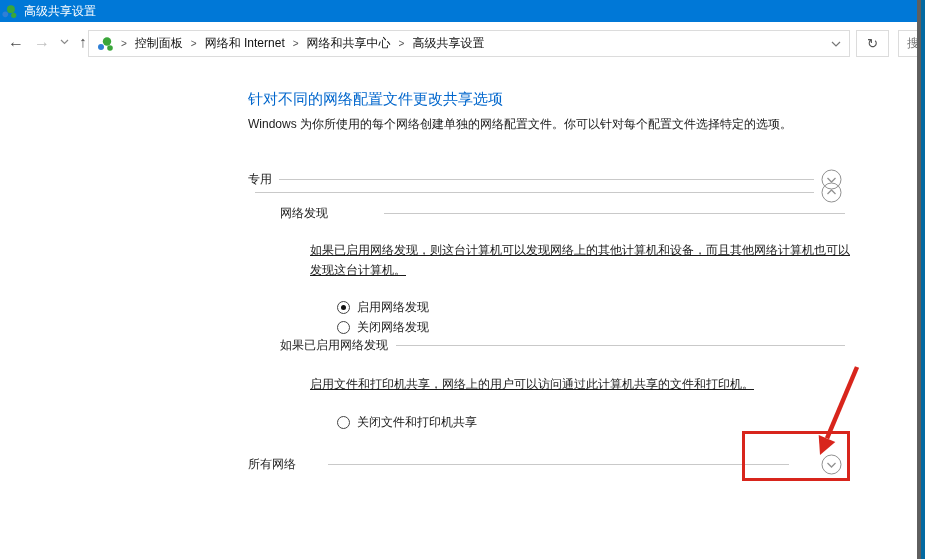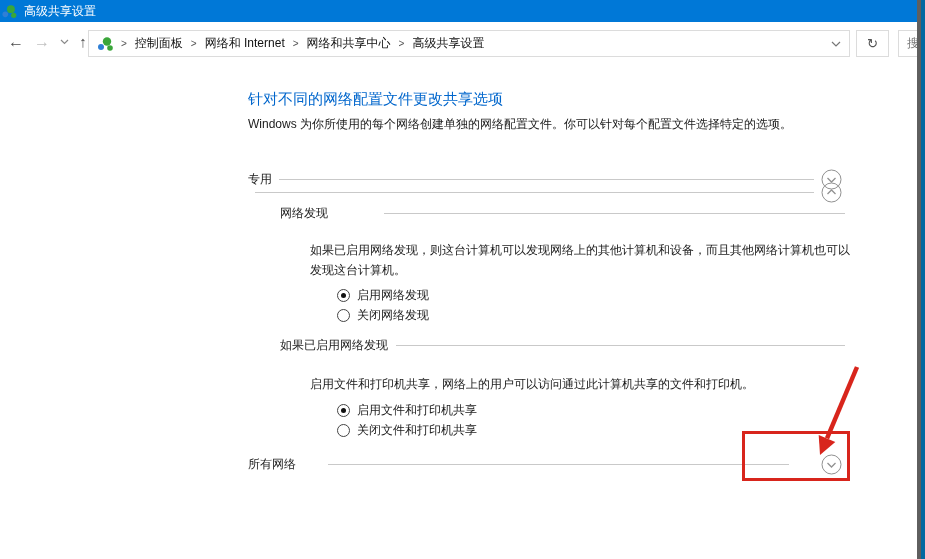--- a/index.html
+++ b/index.html
@@ -54,25 +54,25 @@
   .sec-private { left:248px; top:146px; width:594px;margin-top:22px; }
   .sec-guest   { left:248px; top:181px; width:594px; }
   .sec-allnet  { left:248px; top:453px; width:594px;gap:25px; }
 
   .subsection-row { position:absolute; display:flex; align-items:center; height:18px; }
   .subsection-row .label { font-size:12px; white-space:nowrap; }
   .subsection-row .rule { flex:1; border-top:1px solid #c9c9c9; margin-left:8px; height:0; }
   .sub-nd { left:280px; top:204px; width:565px;gap:48px; }
   .sub-fp { left:280px; top:336px; width:565px; }
 
-  .para { position:absolute; font-size:12px; line-height:20px; color:#1a1a1a; }
+  .para { position:absolute; font-size:12px; line-height:20px; color:#1a1a1a;text-decoration:underline; }
   .para-nd { left:310px; top:240px; width:550px; }
   .para-fp { left:310px; top:374px; width:550px; }
 
-  .radio-group { position:absolute; display:flex; flex-direction:column; }
+  .radio-group { position:absolute; display:flex; flex-direction:column;margin-top:12px; }
   .rg-nd { left:337px; top:285px; }
   .rg-fp { left:337px; top:400px; }
   .radio-row { display:flex; align-items:center; height:20px; }
   .radio-circle {
     width:13px; height:13px; border:1px solid #444; border-radius:50%;
     box-sizing:border-box; display:flex; align-items:center; justify-content:center; background:#fff; flex:0 0 auto;
   }
   .radio-circle.checked::after { content:""; width:5px; height:5px; background:#111; border-radius:50%; }
   .radio-label { font-size:12px; margin-left:7px; white-space:nowrap; }
 
@@ -174,24 +174,20 @@
       </div>
     </div>
 
     <div class="subsection-row sub-fp">
       <span class="label">如果已启用网络发现</span>
       <span class="rule"></span>
     </div>
     <div class="para para-fp">启用文件和打印机共享，网络上的用户可以访问通过此计算机共享的文件和打印机。</div>
     <div class="radio-group rg-fp">
       <div class="radio-row">
-        <span class="radio-circle checked"></span>
-        <span class="radio-label">启用文件和打印机共享</span>
-      </div>
-      <div class="radio-row">
         <span class="radio-circle"></span>
         <span class="radio-label">关闭文件和打印机共享</span>
       </div>
     </div>
 
     <div class="section-row sec-allnet">
       <span class="label">所有网络</span>
       <span class="rule"></span>
       <svg class="chev-btn" viewBox="0 0 21 21">
         <circle cx="10.5" cy="10.5" r="9.5" fill="none" stroke="#919191" stroke-width="1"></circle>

